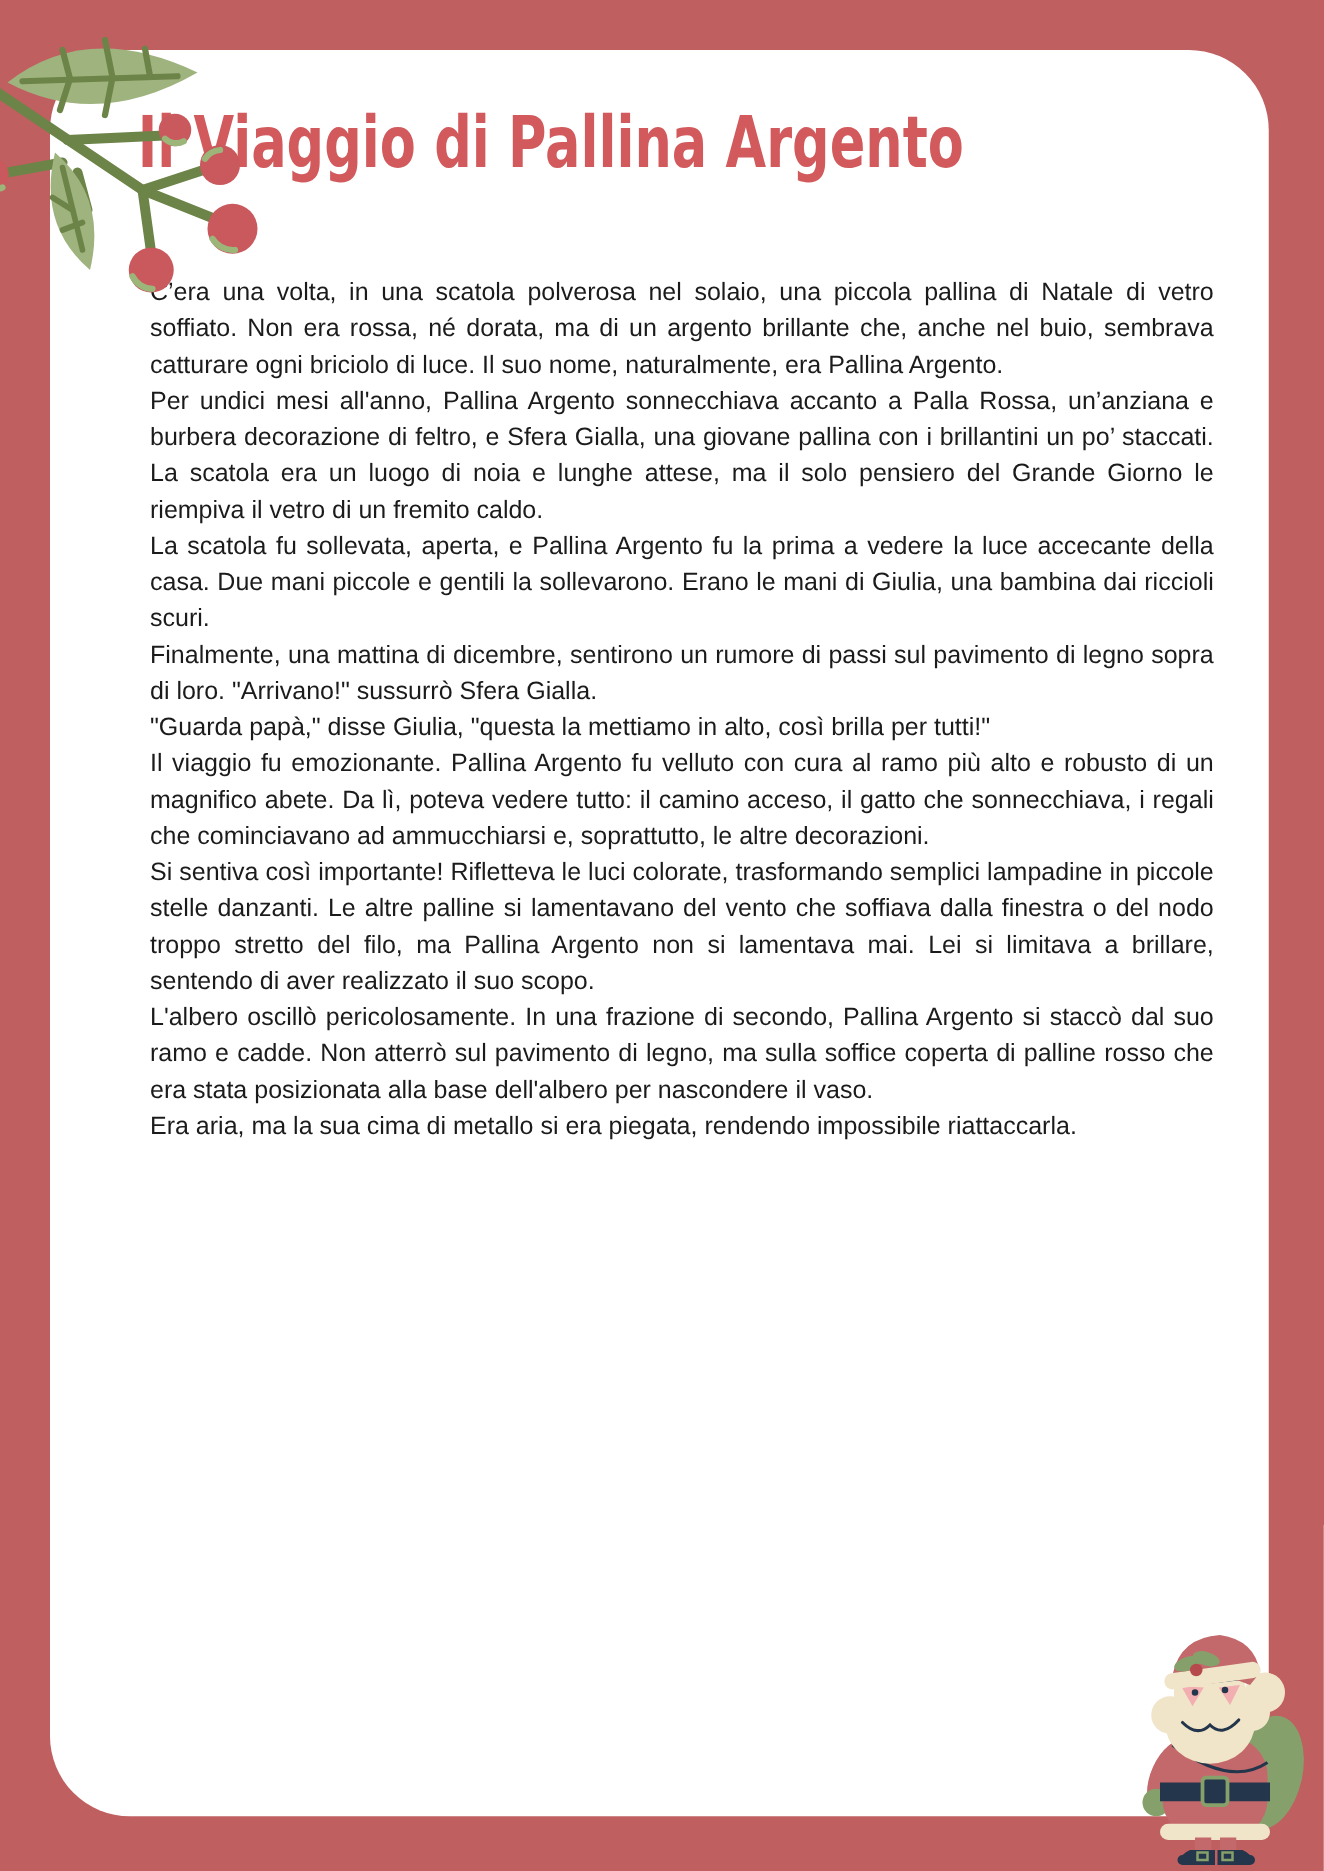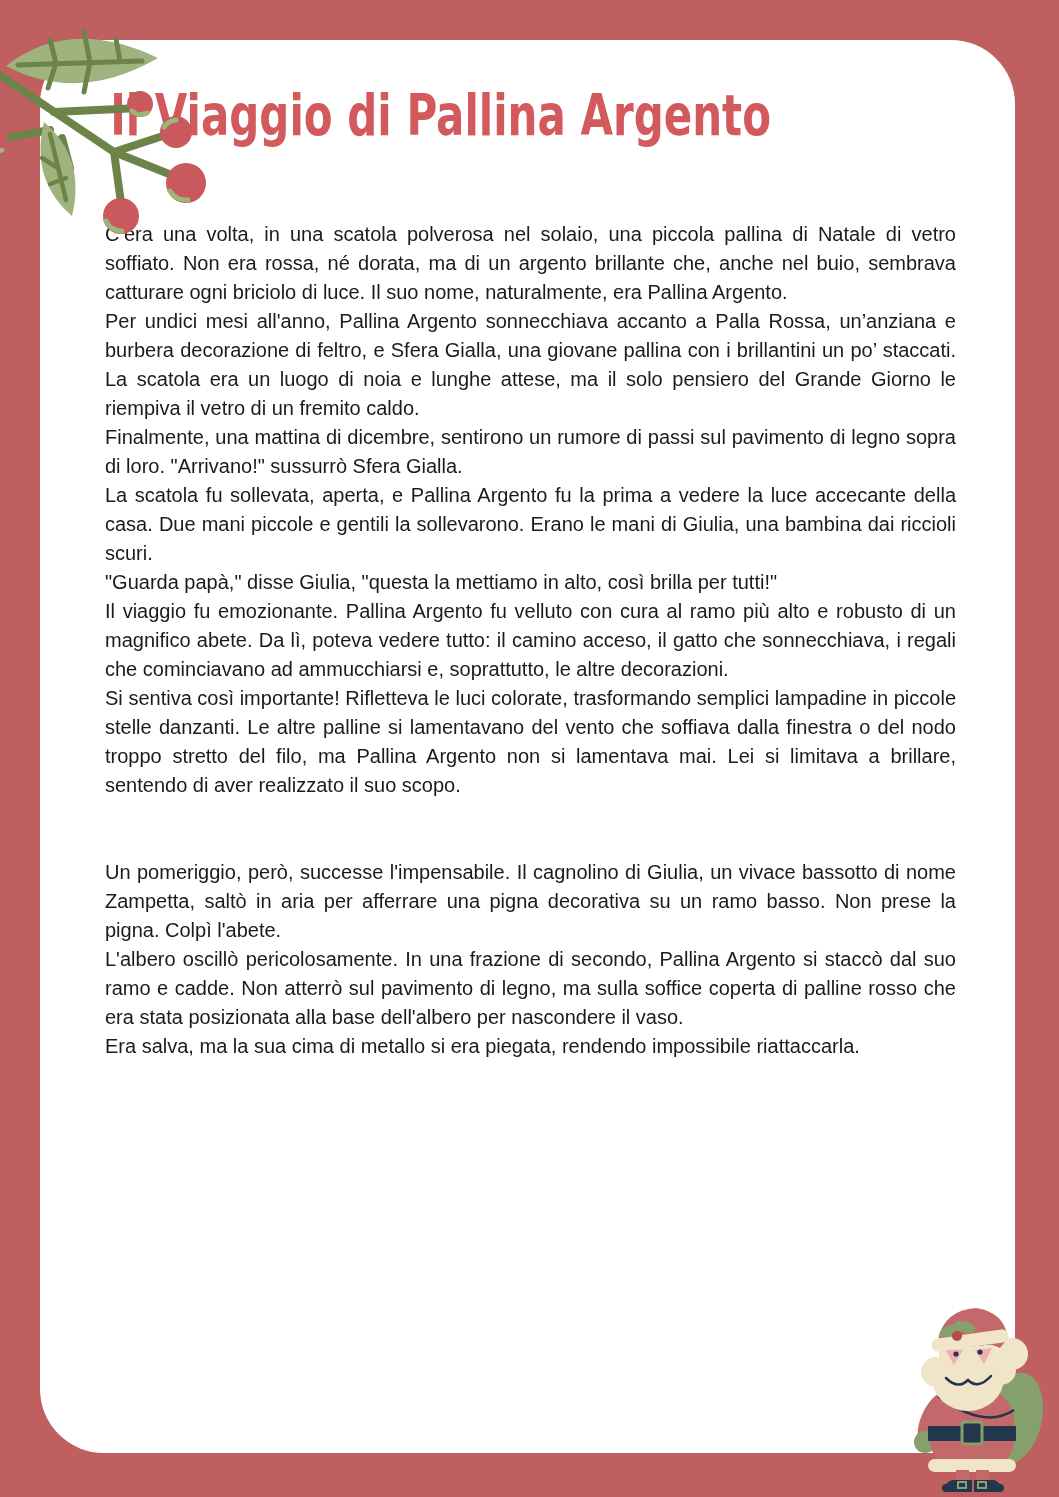--- a/index.html
+++ b/index.html
@@ -30,21 +30,21 @@
   }
   .page-title > span {
     display: inline-block;
     transform: scale(0.75, 1.02);
     transform-origin: center top;
     white-space: nowrap;
     letter-spacing: 0px;
   }
   .story-content {
     position: absolute;
-    left: 105px; top: 220px;
+    left: 120px; top: 220px;
     width: 851px;
     color: #1b1b1b;
     font-size: 20px;
     line-height: 29px;
     text-align: justify;
     z-index: 3;
   }
   .story-content p { margin: 0; }
   .story-content p.gap-before { margin-top: 58px; }
   .holly {
@@ -105,28 +105,27 @@
   </g>
 </svg>
 
 <div class="page-title">
   <span>Il Viaggio di Pallina Argento</span>
 </div>
 
 <div class="story-content">
   <p>C’era una volta, in una scatola polverosa nel solaio, una piccola pallina di Natale di vetro soffiato. Non era rossa, né dorata, ma di un argento brillante che, anche nel buio, sembrava catturare ogni briciolo di luce. Il suo nome, naturalmente, era Pallina Argento.</p>
   <p>Per undici mesi all'anno, Pallina Argento sonnecchiava accanto a Palla Rossa, un’anziana e burbera decorazione di feltro, e Sfera Gialla, una giovane pallina con i brillantini un po’ staccati. La scatola era un luogo di noia e lunghe attese, ma il solo pensiero del Grande Giorno le riempiva il vetro di un fremito caldo.</p>
+  <p>La scatola fu sollevata, aperta, e Pallina Argento fu la prima a vedere la luce accecante della casa. Due mani piccole e gentili la sollevarono. Erano le mani di Giulia, una bambina dai riccioli scuri.</p>
   <p>Finalmente, una mattina di dicembre, sentirono un rumore di passi sul pavimento di legno sopra di loro. "Arrivano!" sussurrò Sfera Gialla.</p>
-  <p>La scatola fu sollevata, aperta, e Pallina Argento fu la prima a vedere la luce accecante della casa. Due mani piccole e gentili la sollevarono. Erano le mani di Giulia, una bambina dai riccioli scuri.</p>
   <p>"Guarda papà," disse Giulia, "questa la mettiamo in alto, così brilla per tutti!"</p>
   <p>Il viaggio fu emozionante. Pallina Argento fu velluto con cura al ramo più alto e robusto di un magnifico abete. Da lì, poteva vedere tutto: il camino acceso, il gatto che sonnecchiava, i regali che cominciavano ad ammucchiarsi e, soprattutto, le altre decorazioni.</p>
   <p>Si sentiva così importante! Rifletteva le luci colorate, trasformando semplici lampadine in piccole stelle danzanti. Le altre palline si lamentavano del vento che soffiava dalla finestra o del nodo troppo stretto del filo, ma Pallina Argento non si lamentava mai. Lei si limitava a brillare, sentendo di aver realizzato il suo scopo.</p>
-  <p class="gap-before">Un pomeriggio, però, successe l'impensabile. Il cagnolino di Giulia, un vivace bassotto di nome Zampetta, saltò in aria per afferrare una pigna decorativa su un ramo basso. Non prese la pigna. Colpì l'abete.</p>
   <p>L'albero oscillò pericolosamente. In una frazione di secondo, Pallina Argento si staccò dal suo ramo e cadde. Non atterrò sul pavimento di legno, ma sulla soffice coperta di palline rosso che era stata posizionata alla base dell'albero per nascondere il vaso.</p>
-  <p>Era salva, ma la sua cima di metallo si era piegata, rendendo impossibile riattaccarla.</p>
+  <p>Era aria, ma la sua cima di metallo si era piegata, rendendo impossibile riattaccarla.</p>
 </div>
 
 <svg class="santa" width="148" height="198" viewBox="0 0 148 198" xmlns="http://www.w3.org/2000/svg">
 
   <ellipse cx="117" cy="120" rx="27" ry="46" fill="#86a06b" transform="rotate(12 117 120)"></ellipse>
 
   <ellipse cx="38" cy="122" rx="15" ry="30" fill="#c4696b" transform="rotate(24 38 122)"></ellipse>
   <circle cx="27" cy="144" r="11" fill="#86a06b"></circle>
 
   <rect x="32" y="92" width="84" height="80" rx="30" fill="#c4696b"></rect>

